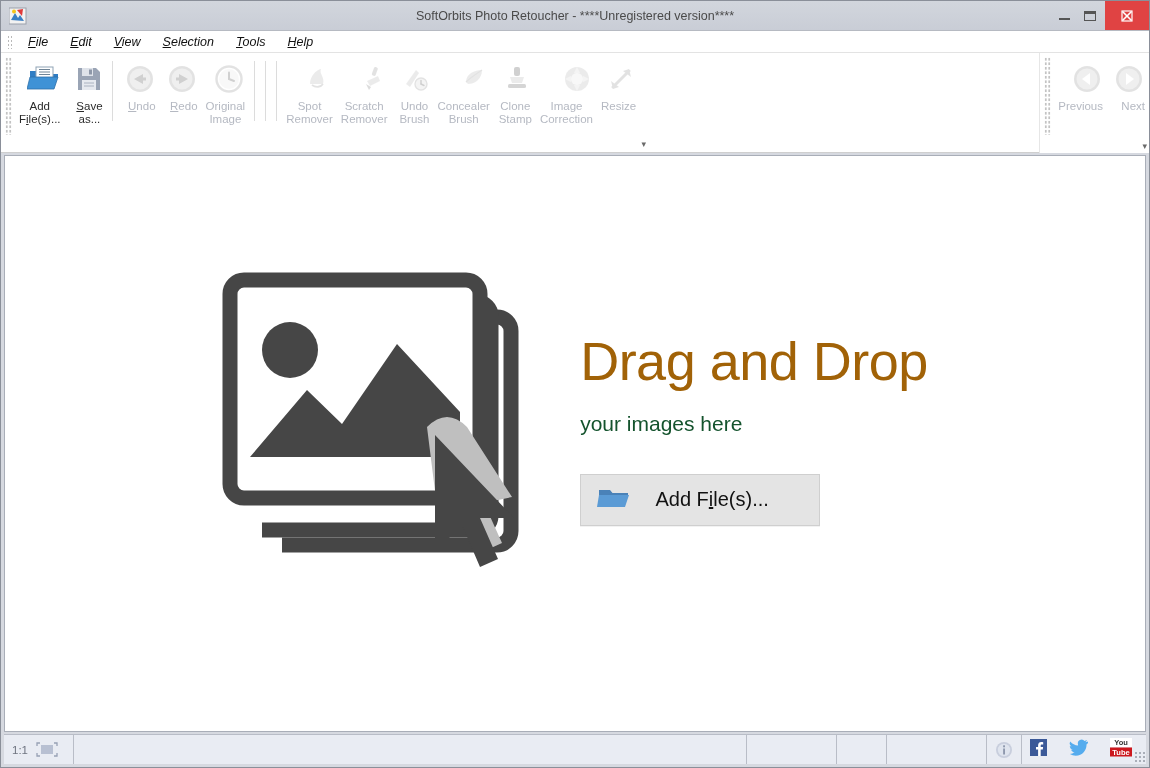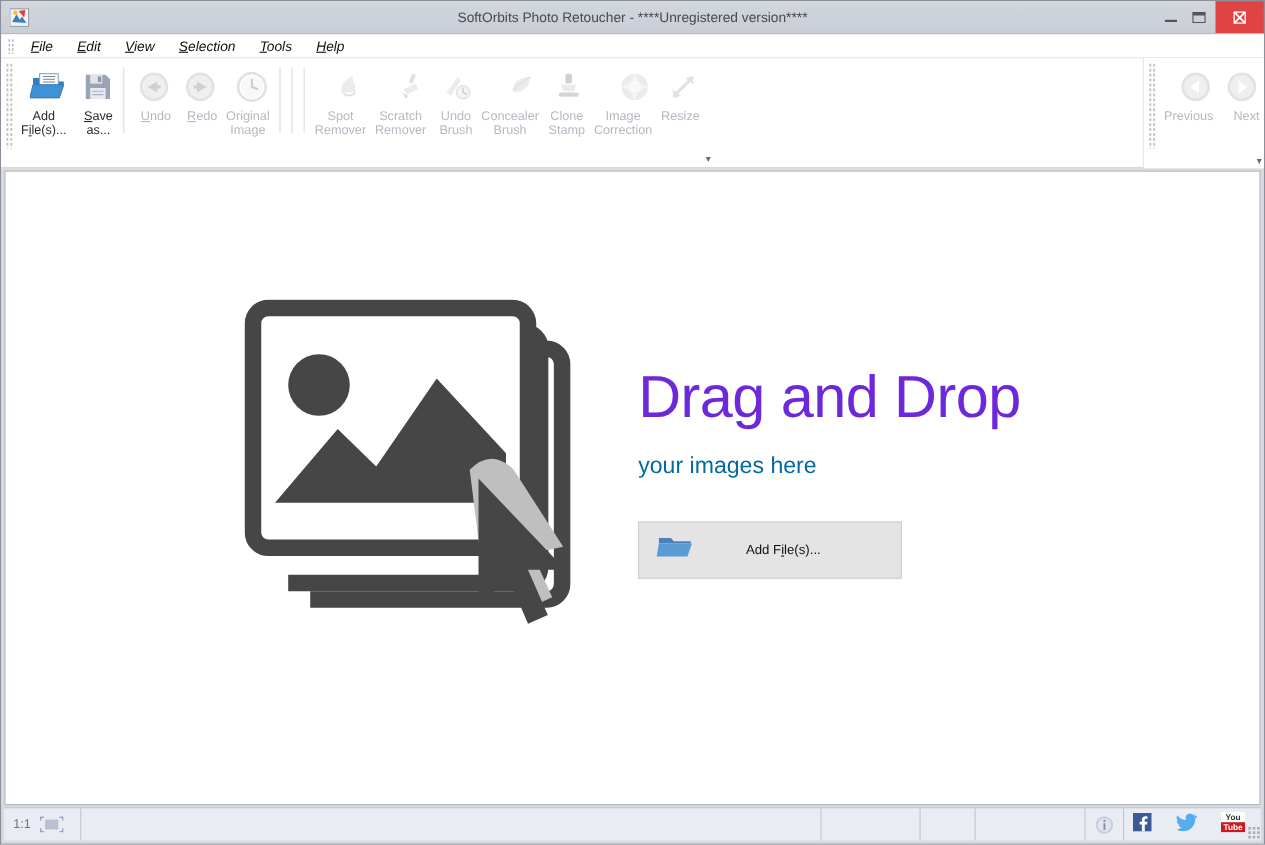--- a/index.html
+++ b/index.html
@@ -102,35 +102,35 @@
   }
   .canvas {
     flex:1; background:#fff; margin:2px 3px 0 3px;
     border:1px solid #a9aeb8;
     display:flex; align-items:center; justify-content:center;
     position:relative;
   }
   .drop-area { display:flex; align-items:center; gap:48px; margin-top:-28px; }
   .drop-illustration { width:310px;height:315px; flex:0 0 310px; }
   .drop-text h1 {
-    font-size:54px; font-weight:400; color:#6d28d9; letter-spacing:-0.5px;
+    font-size:54px; font-weight:400; color:#a16207; letter-spacing:-0.5px;
     line-height:1; margin-bottom:24px;
   }
   .drop-text h2 {
-    font-size:21px; font-weight:400; color:#0369a1; margin-bottom:38px;
+    font-size:21px; font-weight:400; color:#14532d; margin-bottom:38px;
   }
   .add-btn {
     width:240px; height:52px; background:#e4e4e4;
     border:1px solid #cfcfcf;
     display:flex; align-items:center; cursor:pointer;
     box-shadow: 0 1px 0 rgba(0,0,0,.05);
   }
   .add-btn .folder { margin-left:16px; flex:0 0 34px; }
   .add-btn .btn-lbl {
-    flex:1; text-align:center; font-size:12px; color:#111; padding-right:26px;
+    flex:1; text-align:center; font-size:20px; color:#111; padding-right:26px;
   }
   .add-btn .btn-lbl u { text-decoration:underline; }
 
   
   .statusbar {
     flex:0 0 30px; height:30px; display:flex; align-items:stretch;
     background:#e9ecf3; border-top:1px solid #b9bdc7;
     margin:2px 3px 3px 3px;
   }
   .sb-cell {

